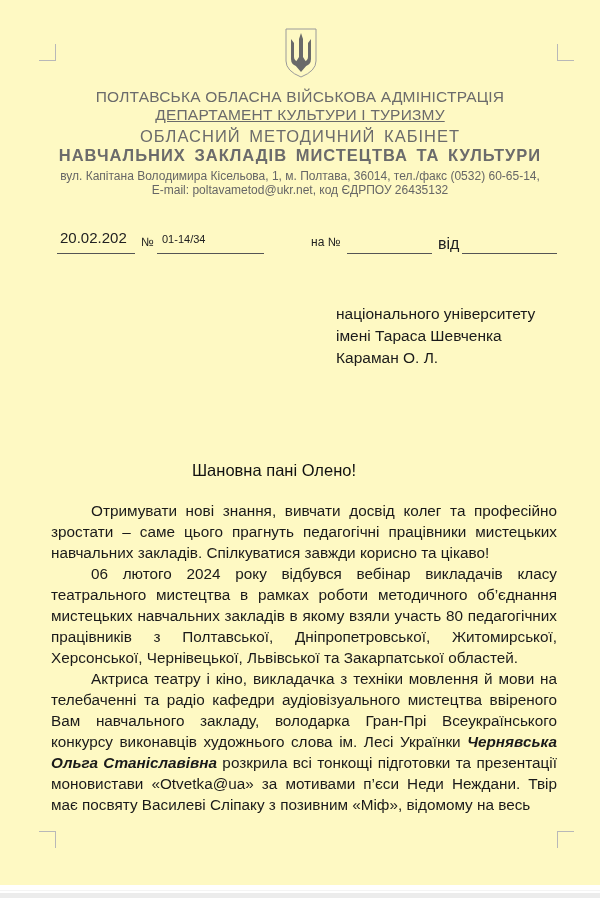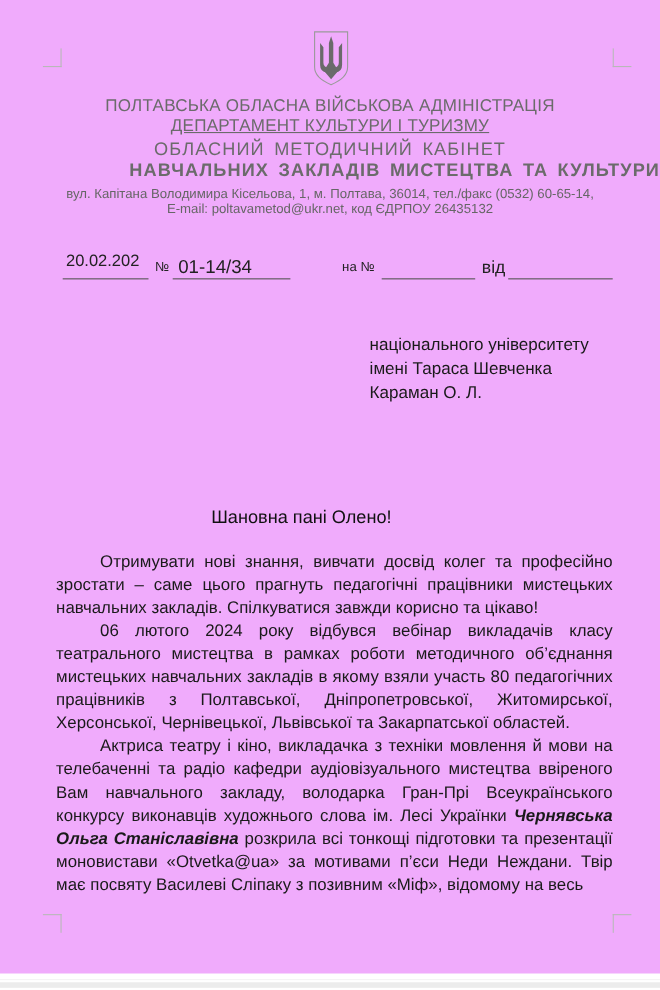--- a/index.html
+++ b/index.html
@@ -2,46 +2,46 @@
 <html><head>
   <meta charset="utf-8">
   <style>
     html, body { margin: 0; padding: 0; }
     body {
       width: 600px; height: 900px; overflow: hidden;
       background: #ffffff; position: relative;
       font-family: "Liberation Sans", "DejaVu Sans", sans-serif;
       color: #1a1a1a;
     }
-    .page { position: absolute; left: 0; top: 0; width: 600px; height: 885px; background: #f0abfc; }
+    .page { position: absolute; left: 0; top: 0; width: 600px; height: 885px; background: #fef9c3; }
     .corner { position: absolute; width: 16px; height: 16px; border-color: #b8b8b8; border-style: solid; border-width: 0; }
     .corner.tl { left: 39px; top: 44px; border-right-width: 1px; border-bottom-width: 1px; }
     .corner.tr { left: 557px; top: 44px; border-left-width: 1px; border-bottom-width: 1px; }
     .corner.bl { left: 39px; top: 831px; border-right-width: 1px; border-top-width: 1px; }
     .corner.br { left: 557px; top: 831px; border-left-width: 1px; border-top-width: 1px; }
 
     .emblem { position: absolute; left: 284px; top: 27px; width: 34px; height: 52px; }
 
     .hdr { position: absolute; left: 0; width: 600px; text-align: center; color: #6b6b6b; }
     .hdr1 { top: 88px; font-size: 15.5px; letter-spacing: 0.2px; }
     .hdr2 { top: 106px; font-size: 15.5px; letter-spacing: 0.2px; text-decoration: underline; }
     .hdr3 { top: 127px; font-size: 16.5px; font-weight: normal; letter-spacing: 1px; word-spacing: 3px; }
-    .hdr4 { top: 146px; font-size: 16.5px; font-weight: bold; letter-spacing: 1px; word-spacing: 3px; text-align: right; }
+    .hdr4 { top: 146px; font-size: 16.5px; font-weight: bold; letter-spacing: 1px; word-spacing: 3px; }
     .hdr5 { top: 169px; font-size: 12px; color: #666; }
     .hdr6 { top: 183px; font-size: 12px; color: #666; }
 
     .regline { position: absolute; top: 231px; font-size: 13px; color: #222; }
     .date { left: 60px; font-size: 15px; top: 229px; }
     .uline { position: absolute; top: 253px; height: 0; border-top: 1px solid #555; }
     .ul-date { left: 57px; width: 78px; }
     .ul-num { left: 157px; width: 107px; }
     .ul-na { left: 347px; width: 85px; }
     .ul-vid { left: 462px; width: 95px; }
     .num-sign { left: 141px; top: 235px; font-size: 12px; }
-    .num-val { left: 162px; top: 233px; font-size: 17px; }
+    .num-val { left: 162px; top: 233px; font-size: 11px; }
     .na-label { left: 311px; top: 235px; font-size: 12px; }
     .vid-label { left: 438px; top: 235px; font-size: 16px; }
 
     .addressee { position: absolute; left: 336px; top: 303px; font-size: 15.5px; line-height: 22px; color: #1a1a1a; }
     .addressee div { white-space: nowrap; }
 
     .greeting { position: absolute; left: 0; width: 548px; top: 461px; text-align: center; font-size: 16.5px; color: #111; }
 
     .body { position: absolute; left: 51px; width: 506px; top: 500px; font-size: 15.3px; line-height: 21px; color: #1a1a1a; }
     .body p { margin: 0; text-align: justify; text-indent: 40px; }

